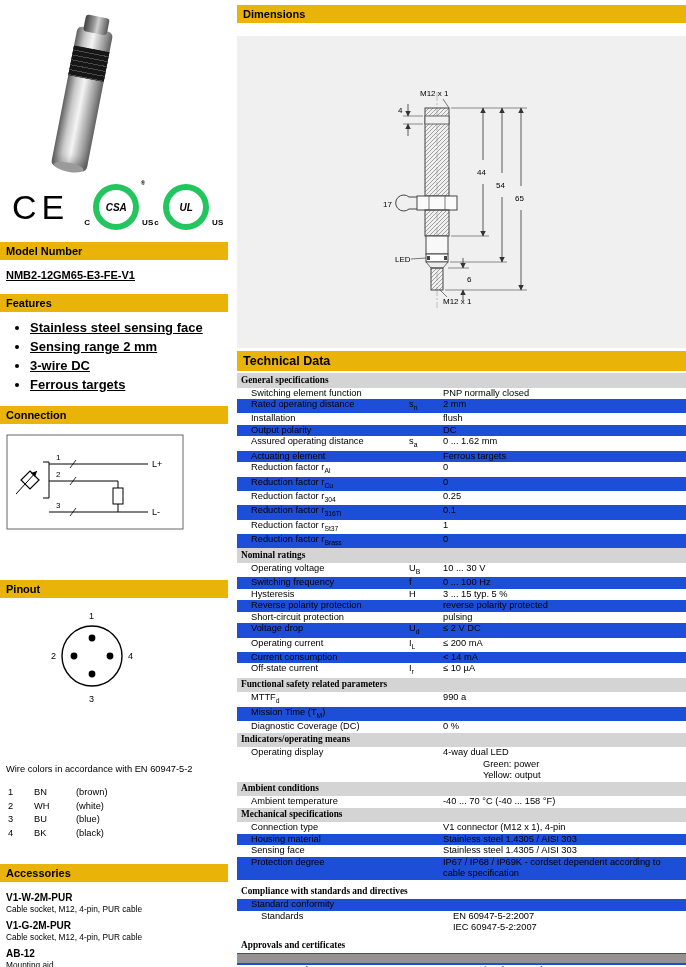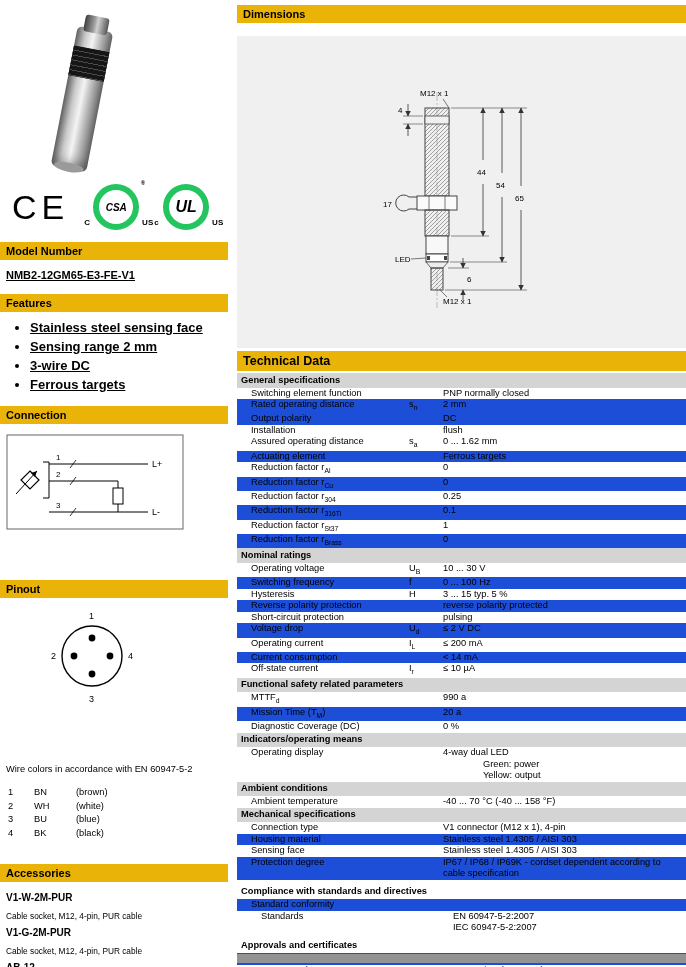--- a/index.html
+++ b/index.html
@@ -29,48 +29,48 @@
   .sensor-band { position:absolute; top:20px; left:0; right:0; height:30px; background:#161616;
     background-image:repeating-linear-gradient(180deg, #161616 0 4px, #4a4a4a 4px 5px); }
 
   .logos { display:flex; align-items:center; gap:24px; padding:4px 12px 12px; height:46px; }
   .ce { font-size:34px; letter-spacing:5px; }
   .logo-wrap { position:relative; display:inline-block; }
   .logo-circle { display:flex; align-items:center; justify-content:center;
     width:34px; height:34px; border:6px solid #22c55e; border-radius:50%;
     font-weight:bold; font-style:italic; }
   .logo-circle.csa i { font-size:10px; font-style:italic; }
-  .logo-circle.ul i { font-size:16px; }
+  .logo-circle.ul i { font-size:10px; }
   .reg { position:absolute; top:-4px; right:-6px; font-size:6px; font-weight:bold; }
   .mark-c { position:absolute; left:-9px; bottom:3px; font-size:8px; font-weight:bold; }
   .mark-us { position:absolute; right:-14px; bottom:3px; font-size:8px; font-weight:bold; }
 
   .model-number { font-weight:bold; font-size:11px; padding:9px 6px 13px;text-decoration:underline; }
   .features { margin:8px 12px 14px; padding-left:18px; font-weight:bold; font-size:13px; list-style:disc;text-decoration:underline; }
   .features li { margin:4px 0; }
 
   .conn-wrap { margin:10px 6px 46px; }
   .pinout-wrap { margin:8px 34px 52px; }
 
   .wire-note { font-size:9.3px; margin:14px 6px 12px; }
   .wire-table { font-size:9.3px; margin:0 0 24px; }
   .wire-row { display:flex; line-height:13.5px; }
   .wire-row span:nth-child(1) { width:26px; padding-left:8px; }
   .wire-row span:nth-child(2) { width:42px; }
 
   .accessories { padding:4px 6px; }
   .acc-name { font-weight:bold; font-size:10px; margin-top:6px; }
-  .acc-desc { font-size:8.3px; margin-top:8px; }
+  .acc-desc { font-size:8.3px; margin-top:1px; }
 
   
   .dim-box { background:#f0f0f0; height:312px; position:relative; margin-top:13px; }
   .dim-box svg { position:absolute; left:0; top:0; }
 
   .tech-table { margin-top:2px; }
-  .td-sec { background:#d4d4d4; font-weight:bold; font-size:9.3px; padding:1.5px 4px; line-height:11.5px; }
+  .td-sec { background:#d4d4d4; font-weight:bold; font-size:9.3px; padding:1.5px 4px; line-height:11.5px;font-family:Liberation Serif, serif; }
   .td-sec.plain { background:transparent; margin-top:5px; }
   .td-row { display:flex; font-size:9.3px; line-height:11.5px; }
   .td-row.shade { background:#1d4ed8; }
   .td-label { width:158px; padding-left:14px; flex-shrink:0; }
   .td-label.ind2 { padding-left:24px; }
   .td-sym { width:34px; flex-shrink:0; }
   .td-val { flex:1; padding-right:6px; }
   .td-val .vind { padding-left:40px; }
   sub { font-size:6.8px; }
 
@@ -281,29 +281,29 @@
       <div class="td-row">
         <div class="td-label">Switching element function</div>
         <div class="td-sym"></div>
         <div class="td-val">PNP normally closed</div>
       </div>
       <div class="td-row shade">
         <div class="td-label">Rated operating distance</div>
         <div class="td-sym">s<sub>n</sub></div>
         <div class="td-val">2 mm</div>
       </div>
+      <div class="td-row">
+        <div class="td-label">Installation</div>
+        <div class="td-sym"></div>
+        <div class="td-val">flush</div>
+      </div>
       <div class="td-row shade">
         <div class="td-label">Output polarity</div>
         <div class="td-sym"></div>
         <div class="td-val">DC</div>
-      </div>
-      <div class="td-row">
-        <div class="td-label">Installation</div>
-        <div class="td-sym"></div>
-        <div class="td-val">flush</div>
       </div>
       <div class="td-row">
         <div class="td-label">Assured operating distance</div>
         <div class="td-sym">s<sub>a</sub></div>
         <div class="td-val">0 ... 1.62 mm</div>
       </div>
       <div class="td-row shade">
         <div class="td-label">Actuating element</div>
         <div class="td-sym"></div>
         <div class="td-val">Ferrous targets</div>
@@ -386,21 +386,20 @@
       </div>
       <div class="td-sec">Functional safety related parameters</div>
       <div class="td-row">
         <div class="td-label">MTTF<sub>d</sub></div>
         <div class="td-sym"></div>
         <div class="td-val">990 a</div>
       </div>
       <div class="td-row shade">
         <div class="td-label">Mission Time (T<sub>M</sub>)</div>
         <div class="td-sym"></div>
-        <div class="td-val">20 a</div>
       </div>
       <div class="td-row">
         <div class="td-label">Diagnostic Coverage (DC)</div>
         <div class="td-sym"></div>
         <div class="td-val">0 %</div>
       </div>
       <div class="td-sec">Indicators/operating means</div>
       <div class="td-row">
         <div class="td-label">Operating display</div>
         <div class="td-sym"></div>

